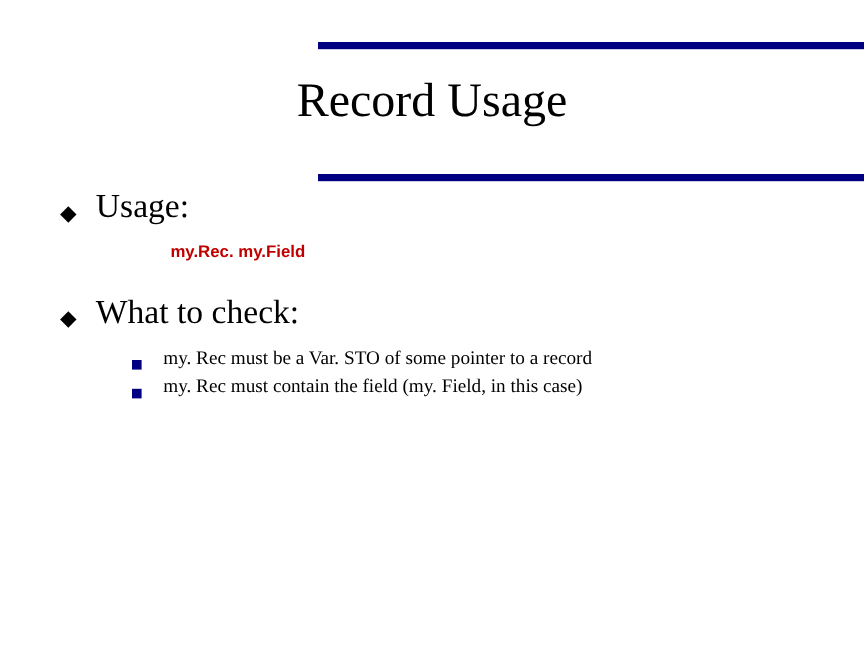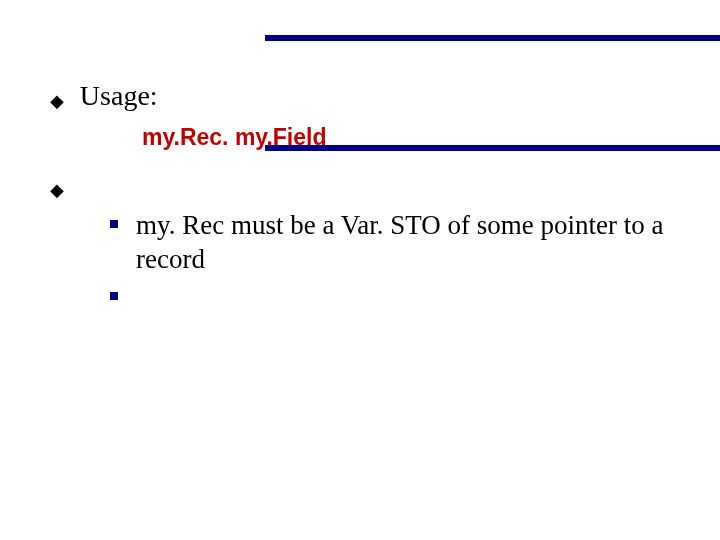--- a/index.html
+++ b/index.html
@@ -52,21 +52,21 @@
     margin-right: 16px;
     line-height: 1;
     position: relative;
     top: 2px;
   }
   .bullet-text {
     font-size: 28px;
   }
   .syntax-code {
     font-family: Arial, Helvetica, sans-serif;
-    font-size: 23px;
+    font-size: 14px;
     font-weight: bold;
     color: #c00000;
     margin: 12px 0 28px 92px;
   }
   .sub-list {
     margin-left: 60px;
     margin-top: 12px;
   }
   .sub-row {
     display: flex;
@@ -75,49 +75,53 @@
   }
   .square {
     width: 8px;
     height: 8px;
     background: #000080;
     margin-right: 18px;
     margin-top: 11px;
     flex-shrink: 0;
   }
   .sub-text {
-    font-size: 27px;
+    font-size: 16px;
     line-height: 1.25;
     max-width: 560px;
+    text-align: right;
   }
 </style>
 </head>
 <body>
 
 <div class="title-area">
   <div class="title-rule-top"></div>
+  <h1 class="title">Record Usage</h1>
   <div class="title-rule-bottom"></div>
 </div>
 
 <div class="content">
 
   <div class="bullet-row">
     <span class="diamond">◆</span>
     <span class="bullet-text">Usage:</span>
   </div>
 
   <div class="syntax-code">my.Rec. my.Field</div>
 
   <div class="bullet-row">
     <span class="diamond">◆</span>
+    <span class="bullet-text">What to check:</span>
   </div>
 
   <div class="sub-list">
     <div class="sub-row">
       <div class="square"></div>
       <div class="sub-text">my. Rec must be a Var. STO of some pointer to a record</div>
     </div>
     <div class="sub-row">
       <div class="square"></div>
+      <div class="sub-text">my. Rec must contain the field (my. Field, in this case)</div>
     </div>
   </div>
 
 </div>
 
 </body></html>

